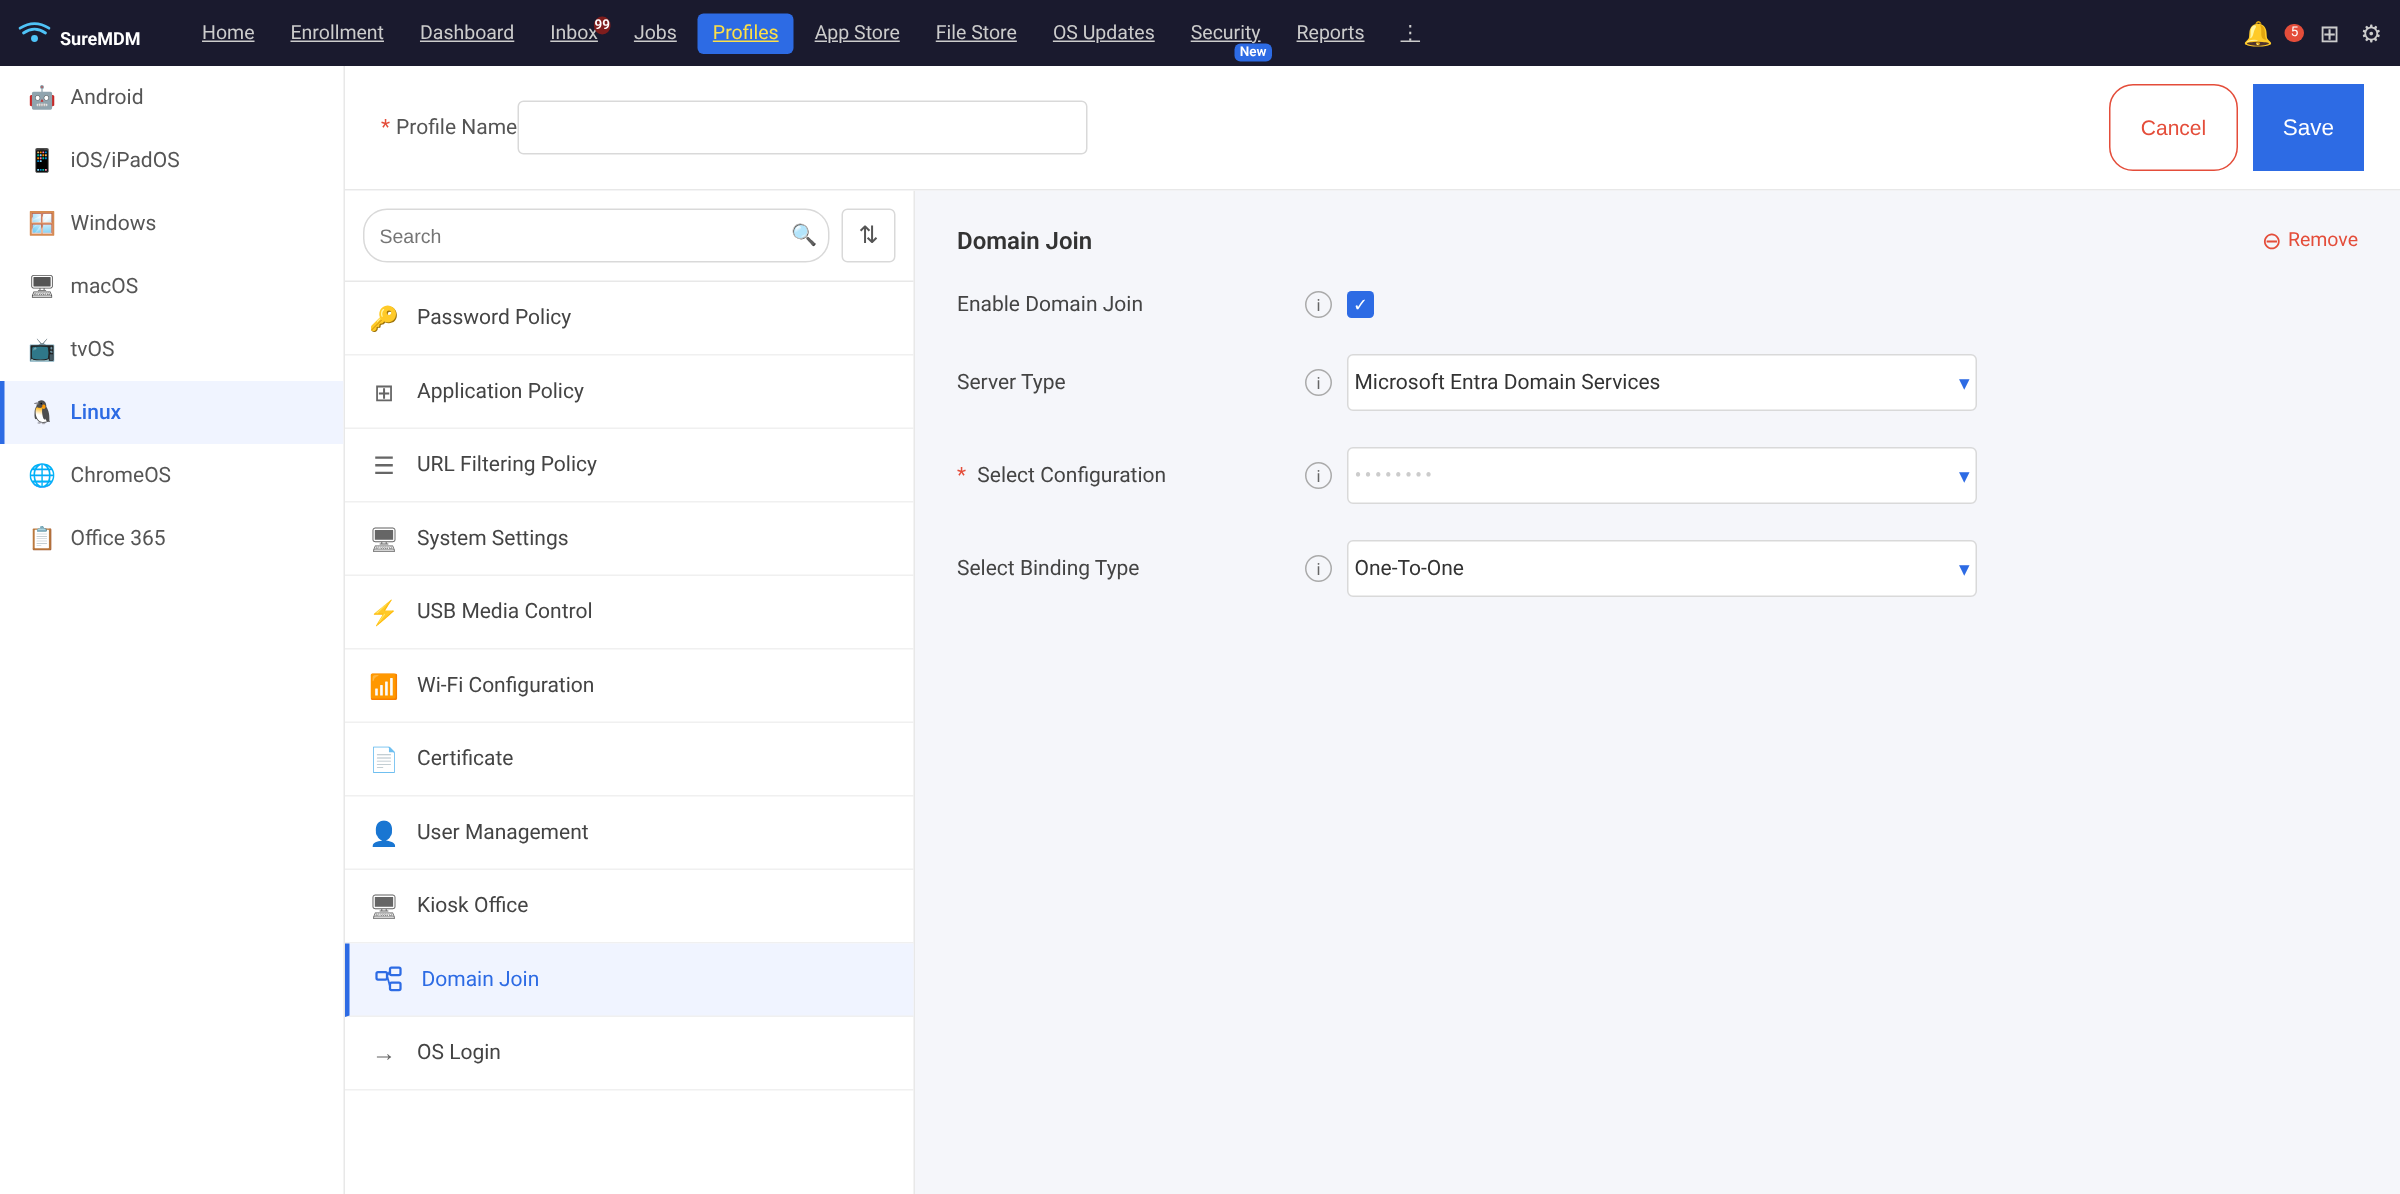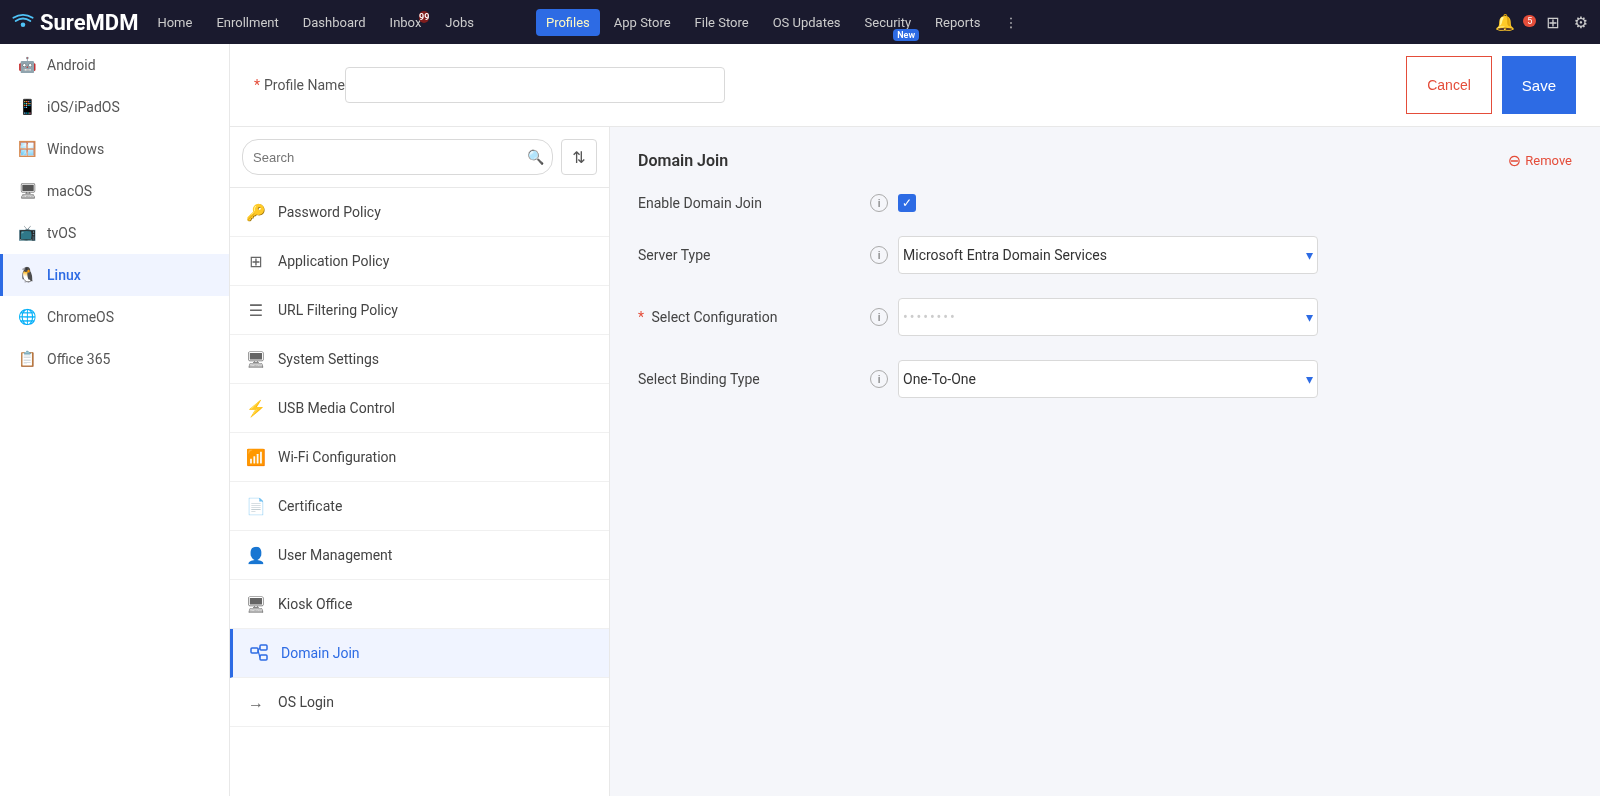--- a/index.html
+++ b/index.html
@@ -9,39 +9,40 @@
     .topnav {
       background: #1a1a2e;
       display: flex;
       align-items: center;
       height: 44px;
       padding: 0 12px;
       gap: 4px;
     }
     .topnav-logo {
       display: flex;
-      align-items: flex-start;
+      align-items: flex-end;
       gap: 6px;
       color: #fff;
-      font-size: 22px;
+      font-size: 12px;
       font-weight: 700;
-      margin-right: 5px;
+      margin-right: 27px;
       white-space: nowrap;
     }
     .topnav-logo svg { width: 22px; height: 22px; }
     .topnav-item {
       color: #ccc;
       font-size: 13px;
       padding: 6px 10px;
       border-radius: 4px;
       cursor: pointer;
       white-space: nowrap;
       position: relative;
-    }
-    .topnav-item.active { background: #2d6be4; color: #fef9c3; margin-left: 48px; }
+      text-decoration: underline;
+    }
+    .topnav-item.active { background: #2d6be4; color: #fde047; }
     .badge {
       position: absolute;
       top: 2px; right: 2px;
       background: #7f1d1d;
       color: #fff;
       font-size: 9px;
       border-radius: 8px;
       padding: 1px 0;
       font-weight: 600;
     }
@@ -138,21 +139,21 @@
       padding: 0 10px;
       font-size: 14px;
       outline: none;
     }
     .profile-actions { margin-left: auto; display: flex; gap: 10px; }
     .btn-cancel {
       padding: 20px 20px;
       border: 1px solid #e44d3a;
       background: #fff;
       color: #e44d3a;
-      border-radius: 0;
+      border-radius: 16px;
       cursor: pointer;
       font-size: 14px;
     }
     .btn-save {
       padding: 8px 20px;
       border: none;
       background: #2d6be4;
       color: #ffffff;
       border-radius: 0;
       cursor: pointer;

